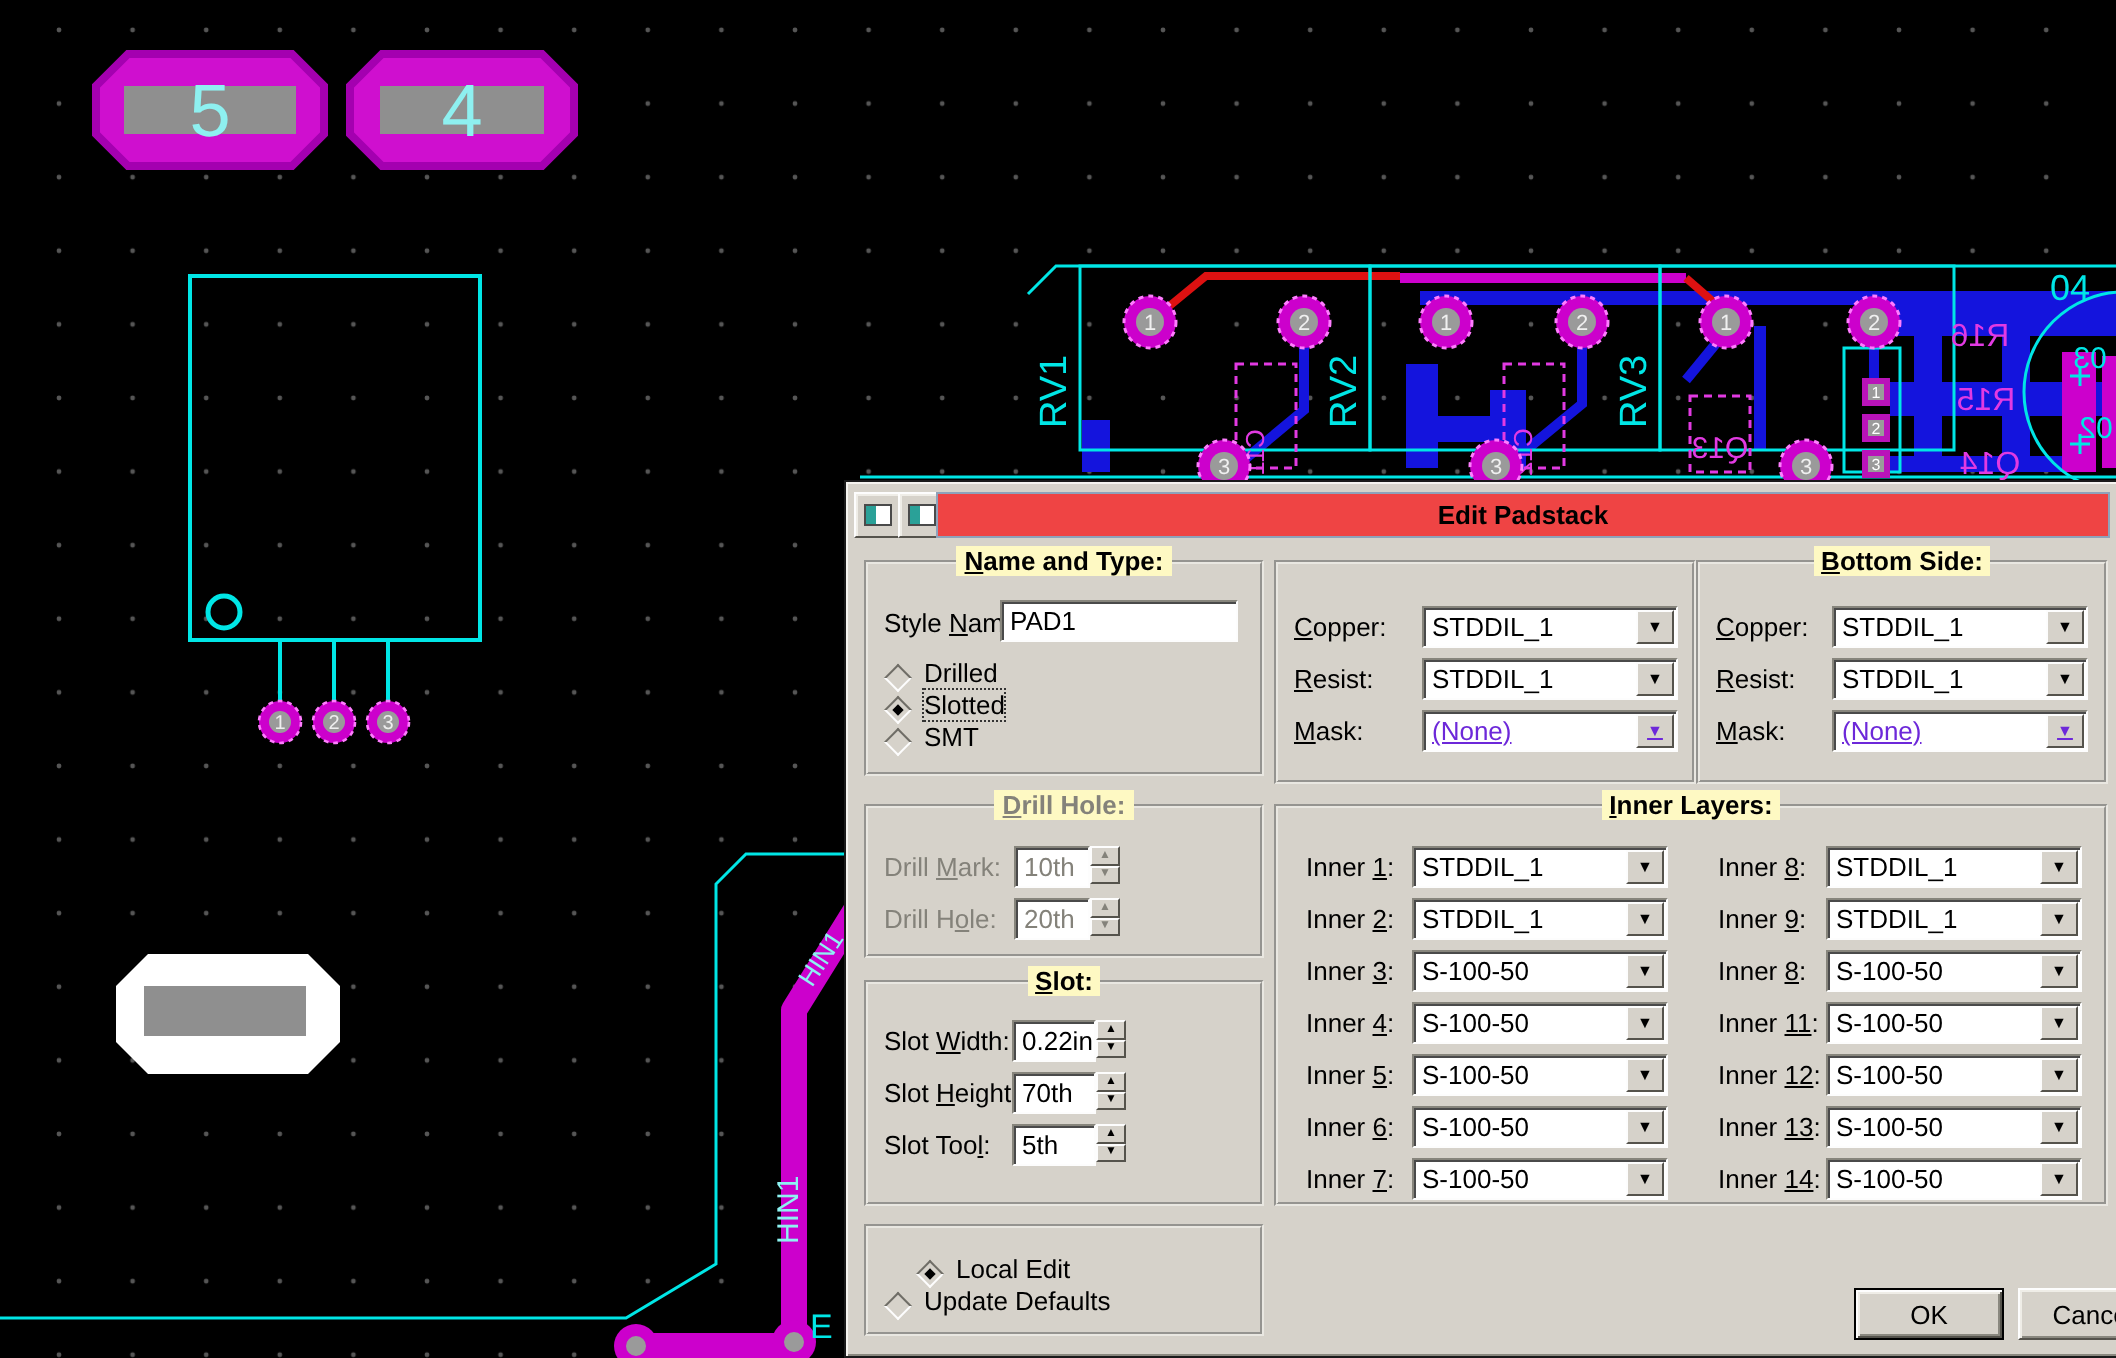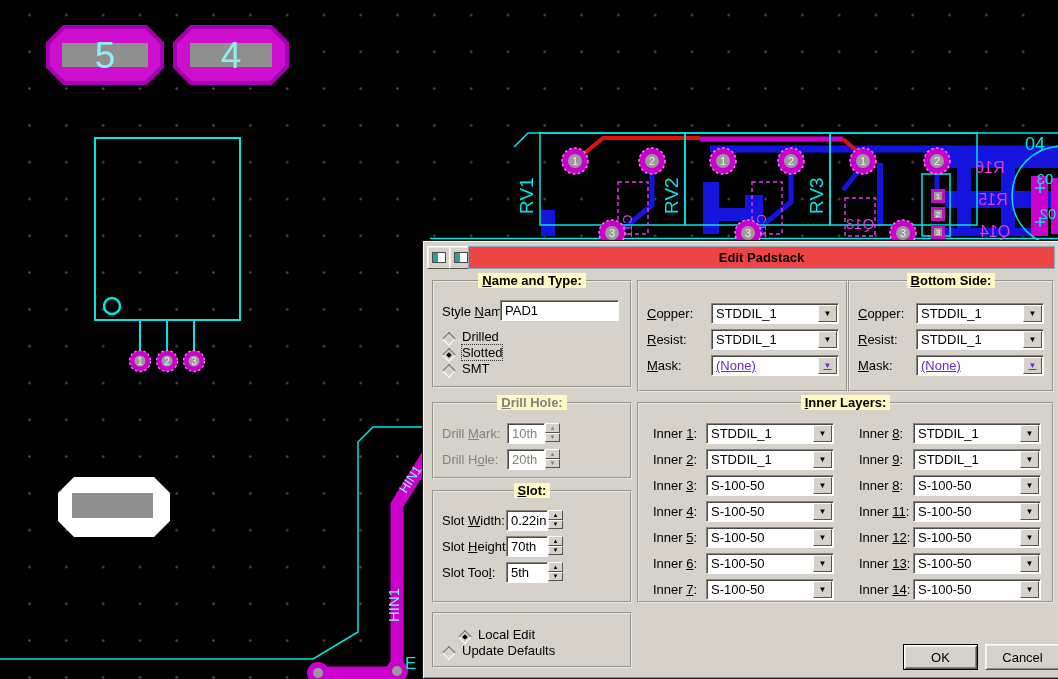--- a/index.html
+++ b/index.html
@@ -44,21 +44,21 @@
   .spin.dis span{color:#84827a;}
 
   .radio{position:absolute;display:flex;align-items:flex-end;gap:8px;height:14px;}
   .dia{width:8px;height:8px;transform:rotate(45deg);background:#d6d2ca;border:1px solid;
        border-color:#6f6d66 #fdfdfd #fdfdfd #6f6d66;position:relative;flex:none;margin-left:2px;}
   .dia.sel::after{content:"";position:absolute;inset:2px;background:#000;}
   .fb{outline:1px dotted #333;}
 
   .btn{position:absolute;width:73px;height:24px;display:flex;align-items:center;justify-content:center;
        background:#d6d2ca;border:1px solid;border-color:#fdfdfd #55534c #55534c #fdfdfd;
-       box-shadow:inset 1px 1px 0 #efede7, inset -1px -1px 0 #8a887f;}
+       box-shadow:inset 1px 1px 0 #efede7, inset -1px -1px 0 #8a887f;margin-left:24px;}
   .btn.def{border:1px solid #000;
        box-shadow:inset 1px 1px 0 #fdfdfd, inset -1px -1px 0 #55534c,
                   inset 2px 2px 0 #efede7, inset -2px -2px 0 #8a887f;}
 </style>
 </head>
 <body>
 
 <div id="stage">
 
   <svg id="pcb" width="1058" height="679" viewBox="0 0 1058 679">

